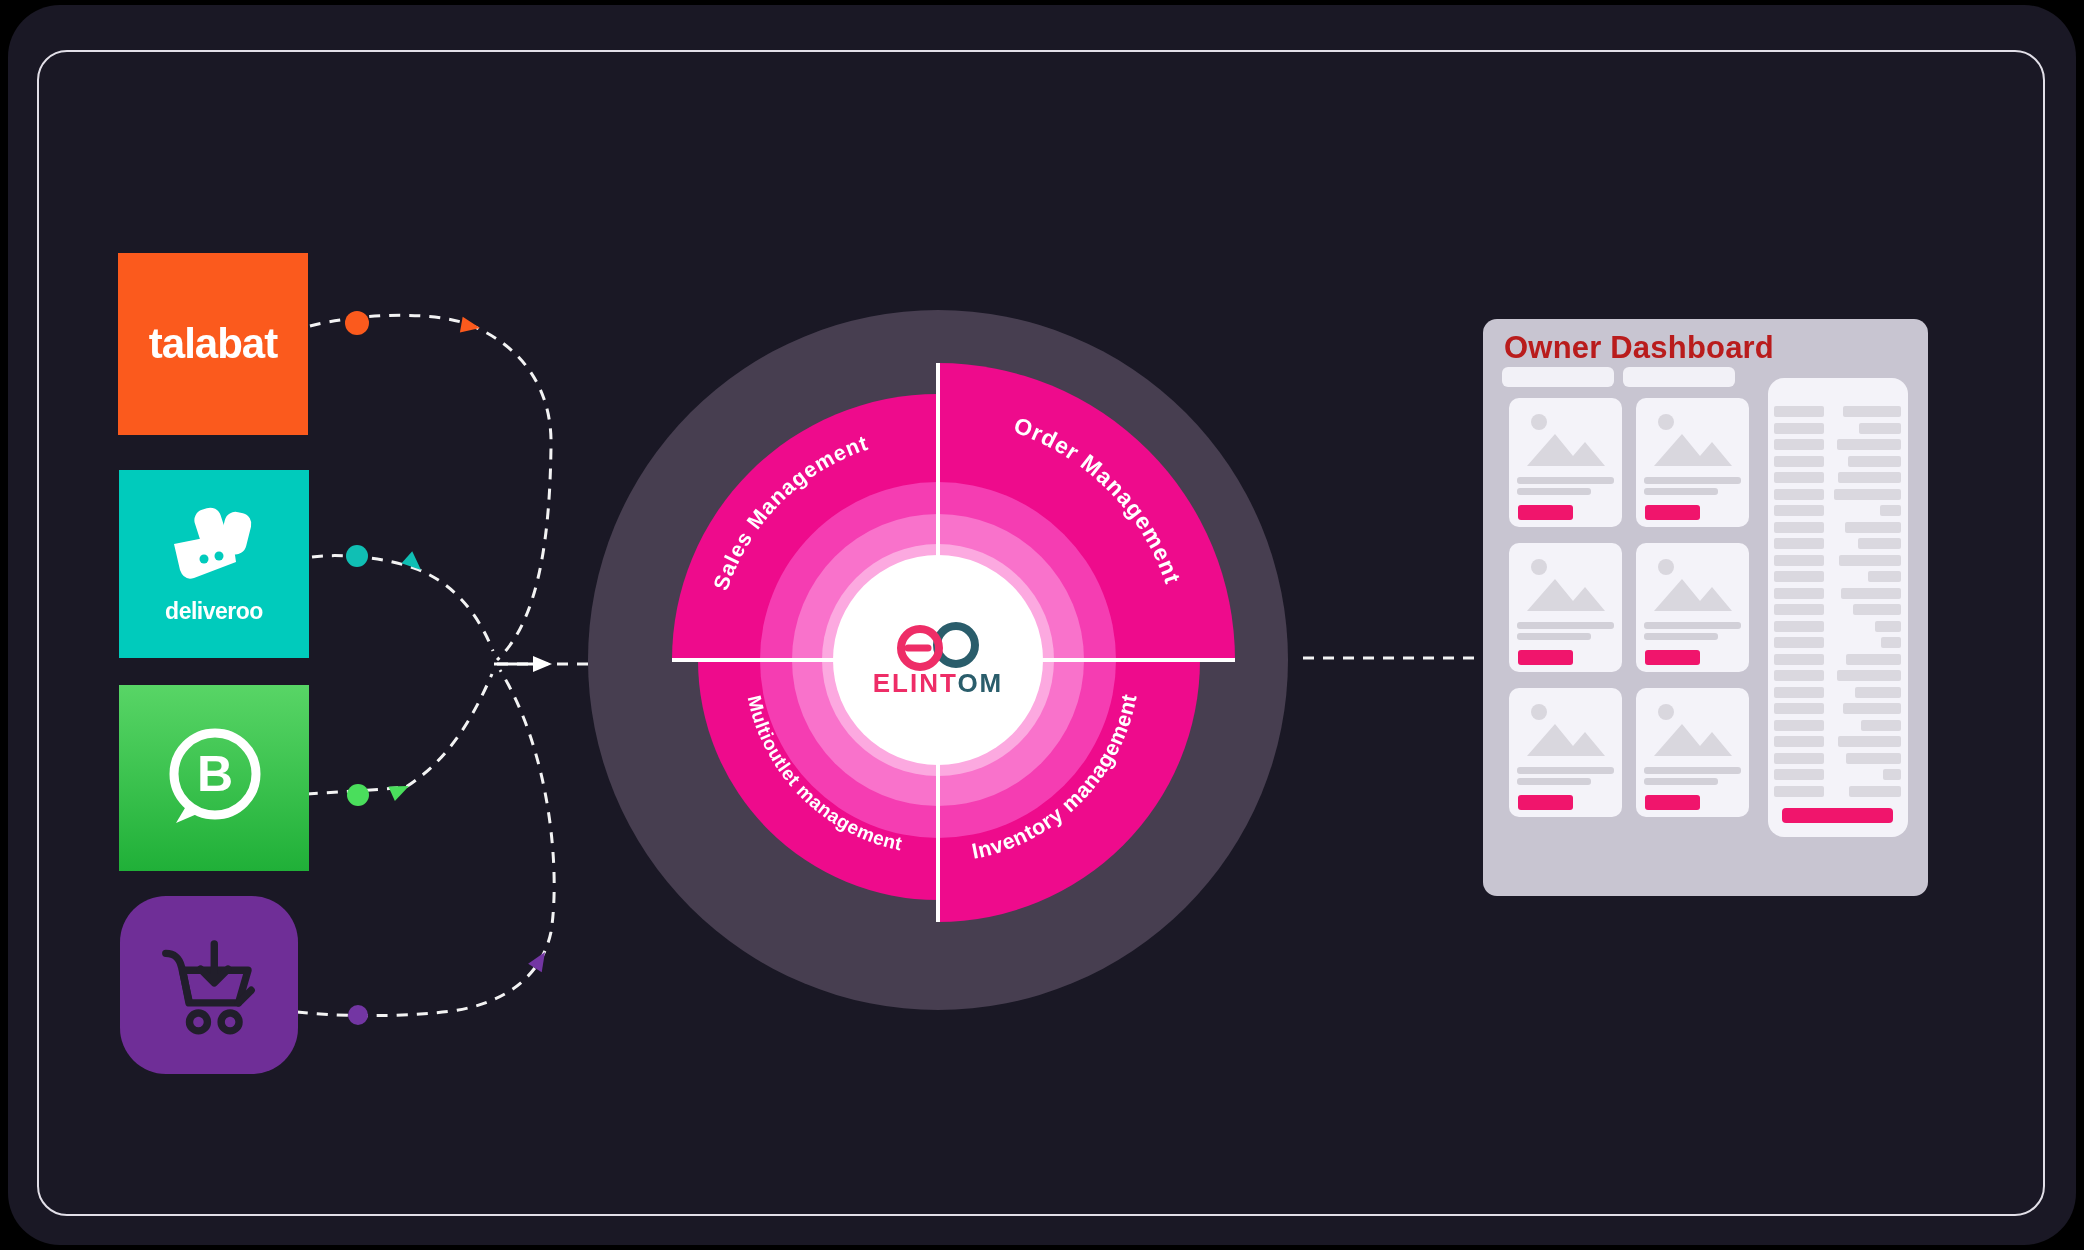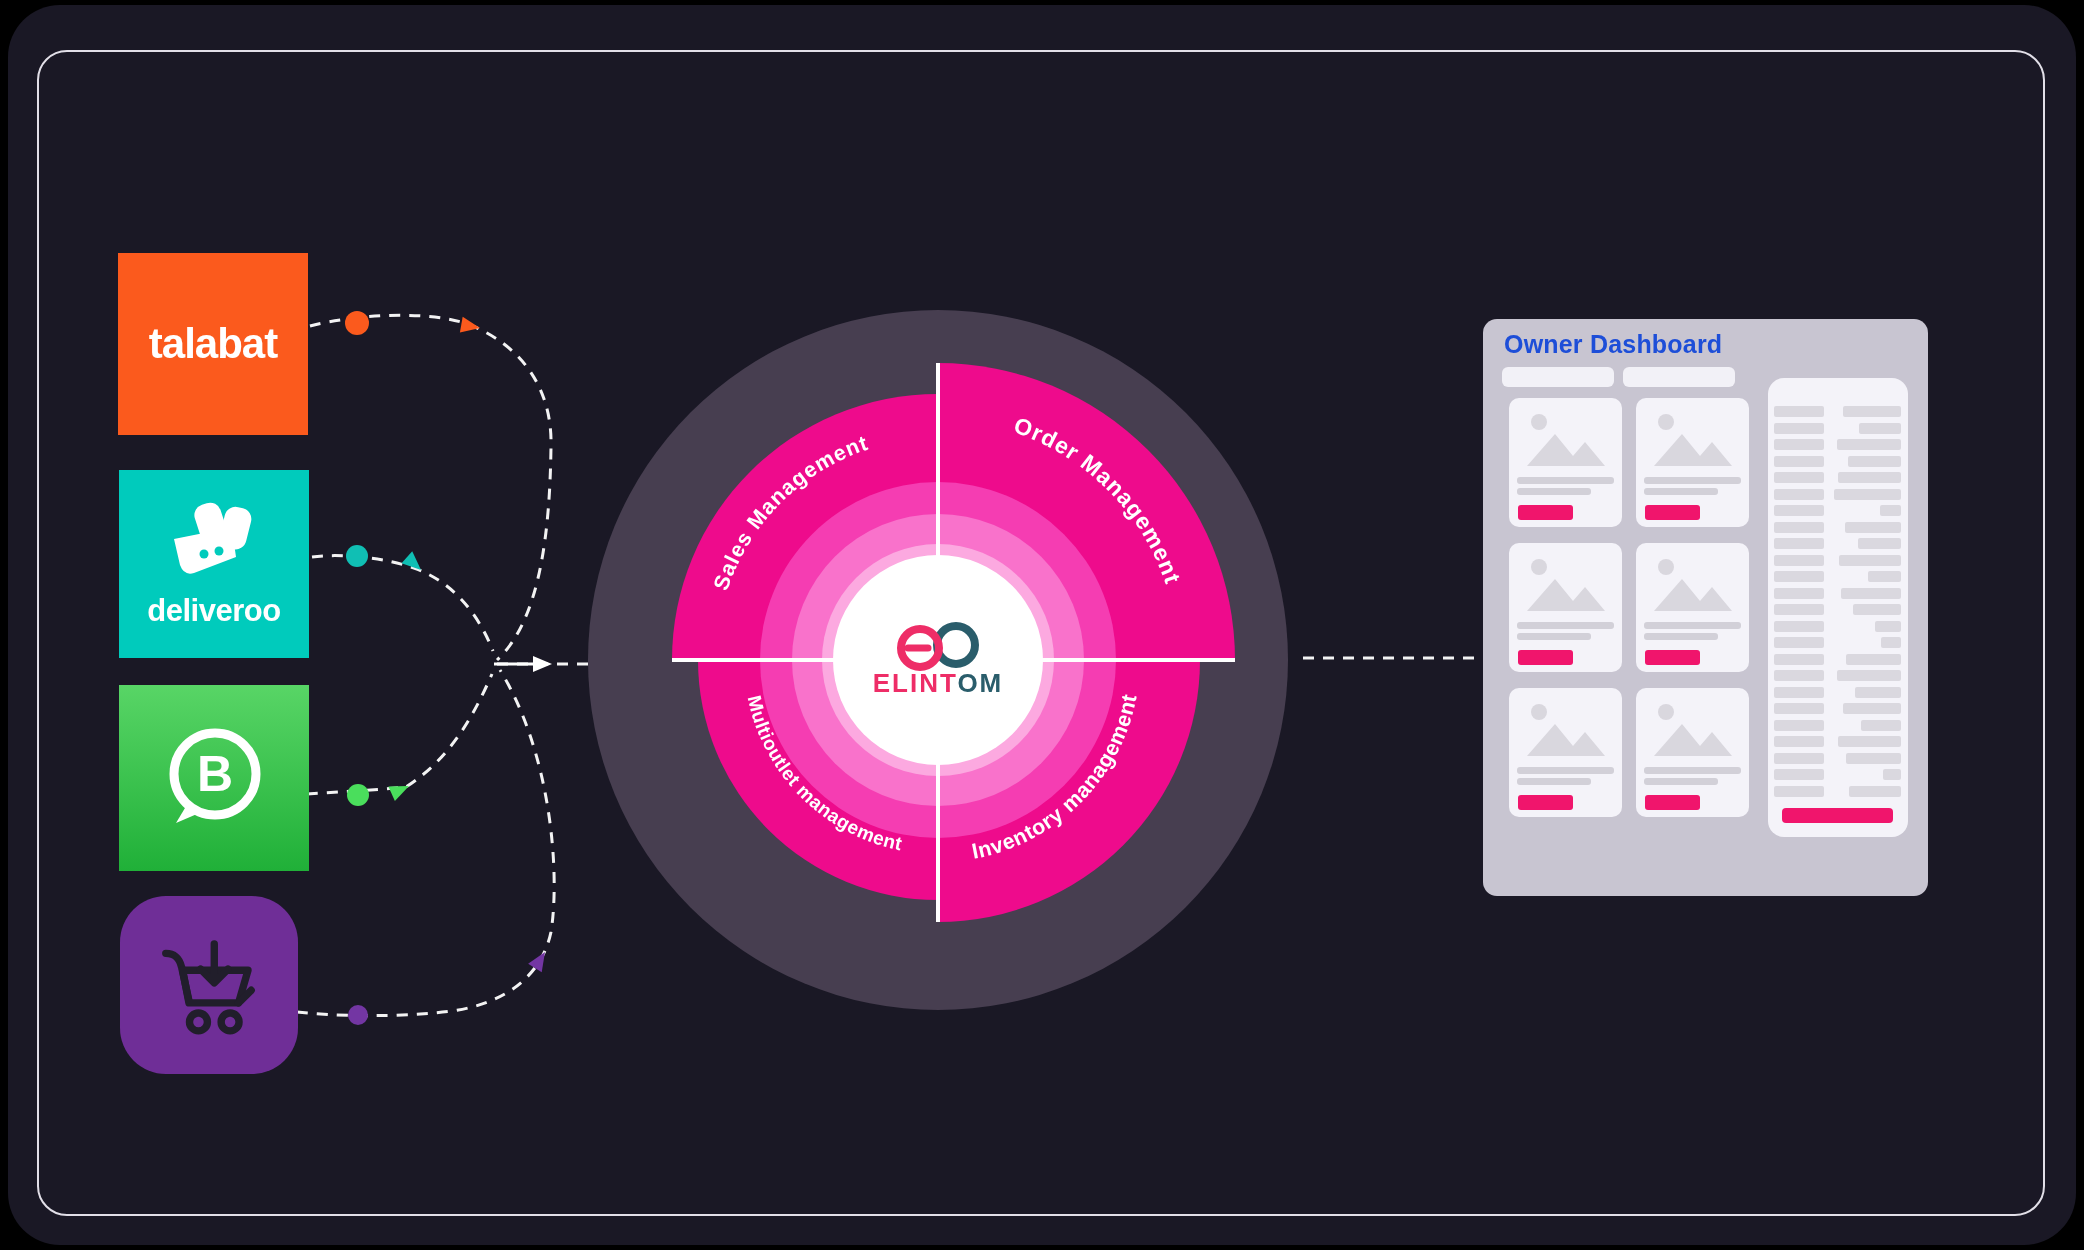--- a/index.html
+++ b/index.html
@@ -7,28 +7,28 @@
        font-family:"Liberation Sans", sans-serif;}
   .canvas{position:absolute;left:8px;top:5px;width:2068px;height:1240px;background:#1A1825;border-radius:52px;}
   .frame{position:absolute;left:37px;top:50px;width:2004px;height:1162px;border:2px solid rgba(243,241,248,.92);border-radius:30px;}
   #overlay{position:absolute;left:0;top:0;width:2084px;height:1250px;}
 
   
   .tile{position:absolute;display:flex;align-items:center;justify-content:center;flex-direction:column;}
   .tile-talabat{left:118px;top:253px;width:190px;height:182px;background:var(--c-talabat,#FB5A1D);}
   .tile-talabat .word{color:#fff;font-size:42px;font-weight:700;letter-spacing:-1px;}
   .tile-deliveroo{left:119px;top:470px;width:190px;height:188px;background:var(--c-deliveroo,#00CBBC);}
-  .tile-deliveroo .word{color:#fff;font-size:31px;font-weight:700;letter-spacing:-.5px;margin-top:2px;}
+  .tile-deliveroo .word{color:#fff;font-size:23px;font-weight:700;letter-spacing:-.5px;margin-top:2px;}
   .tile-whatsapp{left:119px;top:685px;width:190px;height:186px;
       background:linear-gradient(180deg,var(--c-wa-top,#58D566),var(--c-wa-bottom,#20B038));}
   .tile-cart{left:120px;top:896px;width:178px;height:178px;background:var(--c-cart,#6F2E97);border-radius:46px;}
 
   
   .dash{position:absolute;left:1483px;top:319px;width:445px;height:577px;background:var(--panel,#C8C5D1);border-radius:14px;}
-  .dash-title{position:absolute;left:21px;top:11px;font-size:25px;font-weight:800;color:#1d4ed8;letter-spacing:.2px;}
+  .dash-title{position:absolute;left:21px;top:11px;font-size:31px;font-weight:800;color:#b91c1c;letter-spacing:.2px;}
   .pill{position:absolute;top:48px;width:112px;height:20px;border-radius:6px;background:#F2F1F7;}
   .pill1{left:19px;} .pill2{left:140px;}
   .card-grid{position:absolute;left:26px;top:79px;width:240px;display:grid;
       grid-template-columns:113px 113px;grid-column-gap:14px;grid-row-gap:16px;}
   .pcard{width:113px;height:129px;background:var(--card,#F4F3F9);border-radius:10px;position:relative;}
   .pcard svg{display:block;margin:12px auto 0;}
   .tline{position:absolute;left:8px;height:7px;border-radius:3px;background:#D2D0D8;}
   .tline1{top:79px;width:97px;} .tline2{top:90px;width:74px;}
   .pbtn{position:absolute;left:9px;top:107px;width:55px;height:15px;border-radius:3px;background:var(--accent,#F0156C);}
   .listpanel{position:absolute;left:285px;top:59px;width:140px;height:459px;background:var(--card,#F4F3F9);border-radius:16px;}

